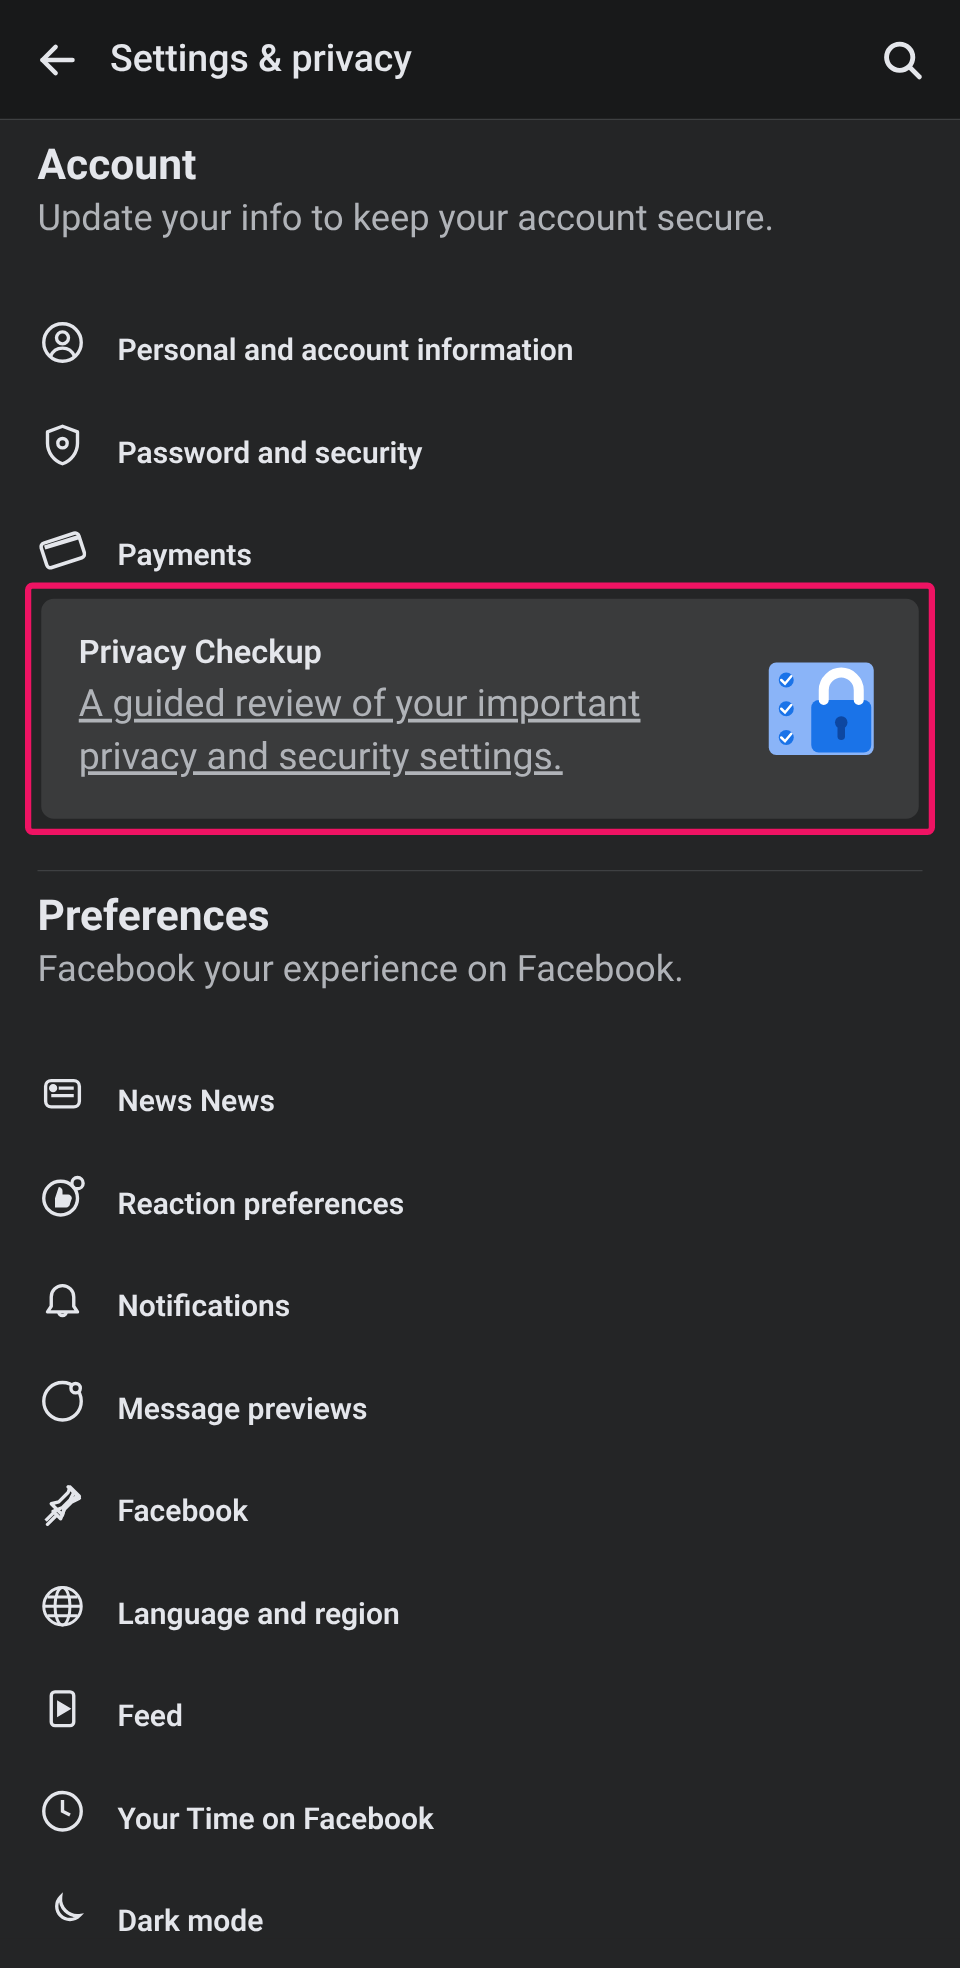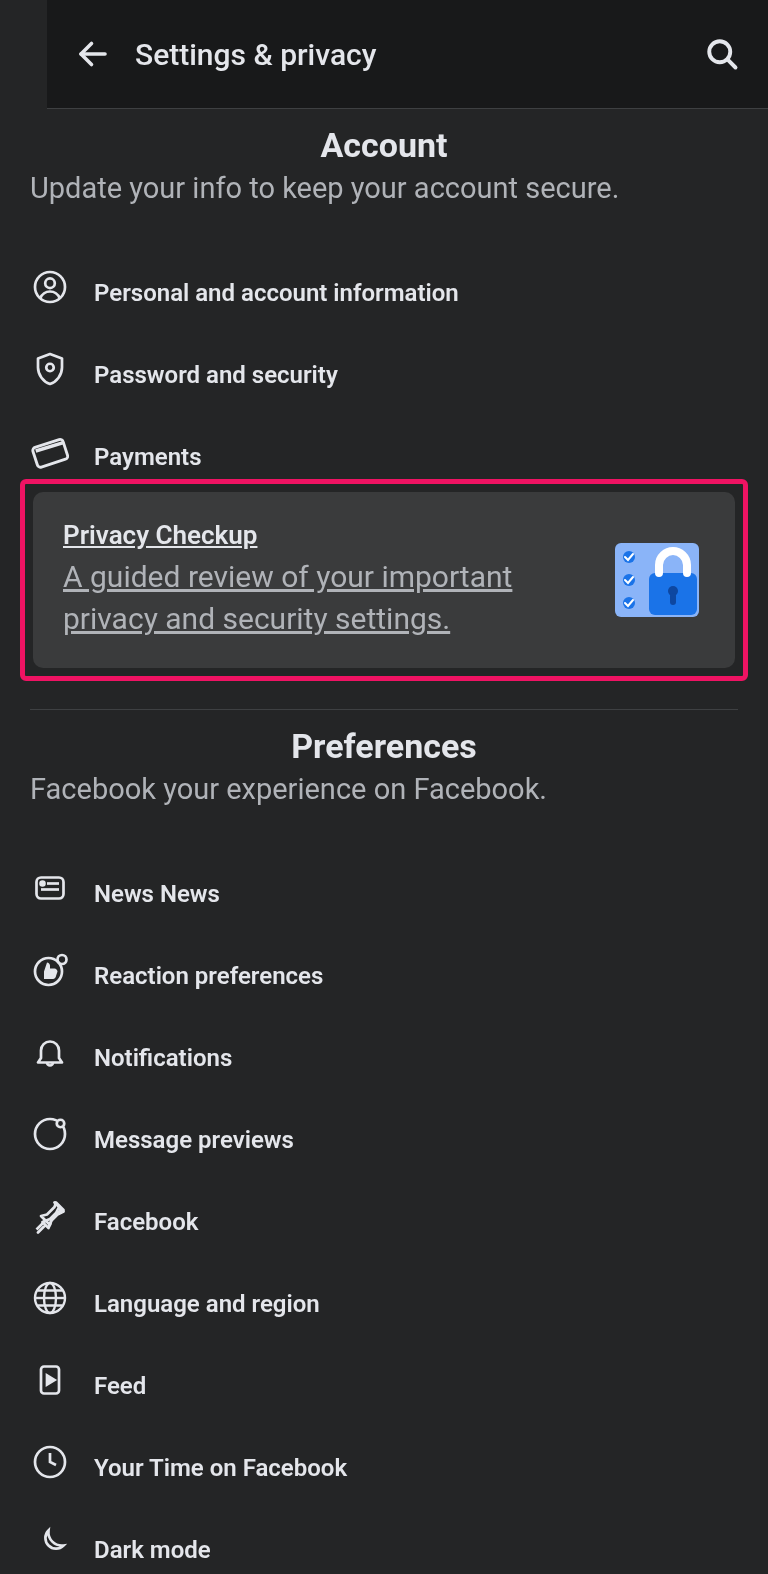--- a/index.html
+++ b/index.html
@@ -7,25 +7,24 @@
     background: #242526;
     color: #e4e6eb;
     font-family: -apple-system, BlinkMacSystemFont, "Segoe UI", Roboto, Helvetica, Arial, sans-serif;
     width: 768px;
     height: 1574px;
     overflow: hidden;
   }
   .header {
     display: flex;
     align-items: center;
-    height: 109px;
+    height: 96px;
     padding: 12px 24px;
     border-bottom: 1px solid #3e4042;
     background: #18191a;
-    margin-left: 47px;
   }
   .header .back {
     width: 44px; height: 44px;
     display: flex; align-items: center; justify-content: center;
     margin-right: 20px;
     cursor: pointer;
   }
   .header .title {
     font-size: 30px;
     font-weight: 500;
@@ -42,21 +41,20 @@
     background: #242526;
   }
   .section {
     padding: 16px 30px 0 30px;
   }
   .section-title {
     font-size: 34px;
     font-weight: 700;
     color: #e4e6eb;
     margin-bottom: 6px;
-    text-align: center;
   }
   .section-sub {
     font-size: 29px;
     color: #b0b3b8;
     margin-bottom: 20px;
   }
   .row {
     display: flex;
     align-items: flex-end;
     height: 82px;
@@ -87,21 +85,20 @@
     align-items: center;
     gap: 20px;
     cursor: pointer;
   }
   .card-text { flex: 1; }
   .card-title {
     font-size: 26px;
     font-weight: 600;
     color: #e4e6eb;
     margin-bottom: 6px;
-    text-decoration: underline;
   }
   .card-sub {
     font-size: 30px;
     color: #b0b3b8;
     line-height: 1.4;
     text-decoration: underline;
   }
   .card-illu {
     width: 96px; height: 86px;
     flex-shrink: 0;

